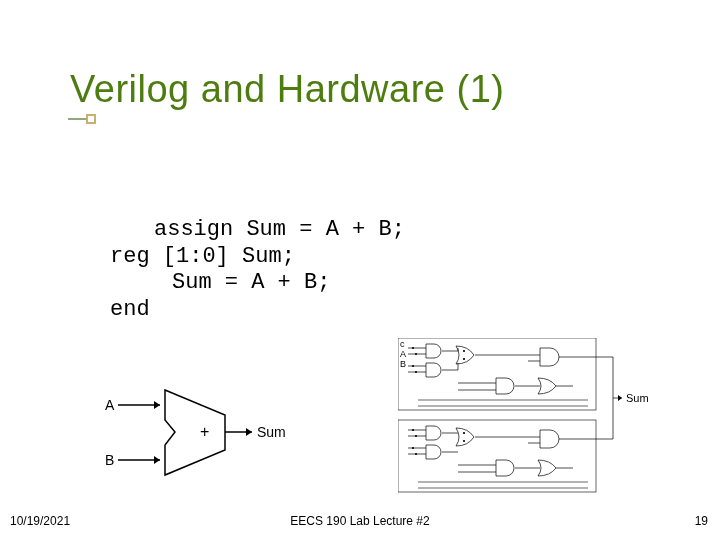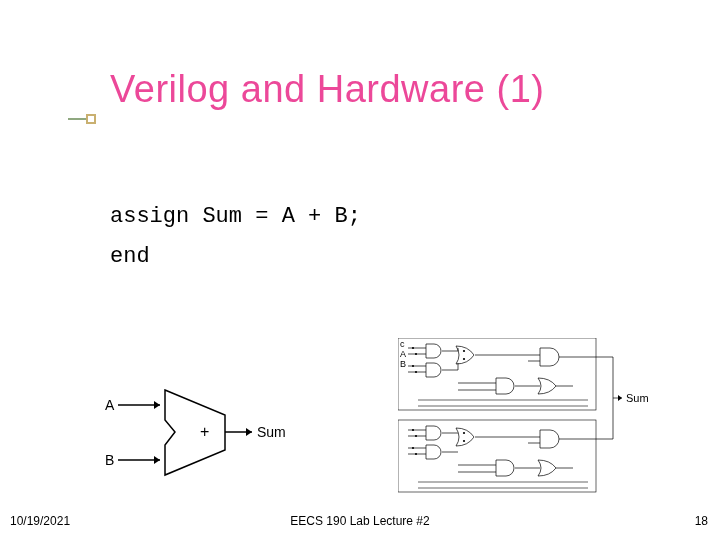--- a/index.html
+++ b/index.html
@@ -29,33 +29,32 @@
     right: -6px;
     top: -4px;
     width: 10px;
     height: 10px;
     background: #fff;
     border: 2px solid #C9B070;
     border-radius: 0;
   }
   .title {
     font-size: 38px;
-    color: #ec4899;
-    margin-left: 40px;
+    color: #4d7c0f;
     letter-spacing: 0.5px;
   }
   .code-block {
     position: absolute;
     left: 110px;
     font-family: "Courier New", monospace;
     font-size: 22px;
     color: #000;
     line-height: 1.2;
   }
-  .code-line1 { top: 204px; }
+  .code-line1 { top: 217px; margin-left: 44px; }
   .code-block2 { top: 244px; }
   .code-indent { padding-left: 62px; }
   .footer {
     position: absolute;
     bottom: 12px;
     left: 0;
     right: 0;
     font-size: 12px;
     color: #000;
   }
@@ -85,20 +84,22 @@
 <div class="title-wrap">
   <div class="title-bullet">
     <span class="dot"></span>
   </div>
   <div class="title">Verilog and Hardware (1)</div>
 </div>
 
 <div class="code-block code-line1">assign Sum = A + B;</div>
 
 <div class="code-block code-block2">
+  <div>reg [1:0]   Sum;</div>
+  <div class="code-indent">Sum = A + B;</div>
   <div>end</div>
 </div>
 
 <div class="adder-block">
   <svg width="190" height="95" viewBox="0 0 190 95">
 
     <path d="M 65 5 L 125 30 L 125 65 L 65 90 L 65 60 L 75 47 L 65 35 Z" fill="none" stroke="#000" stroke-width="1.5"></path>
 
     <line x1="18" y1="20" x2="60" y2="20" stroke="#000" stroke-width="1.5"></line>
     <polygon points="60,20 54,16 54,24" fill="#000"></polygon>
@@ -202,14 +203,14 @@
     <line x1="215" y1="19" x2="215" y2="101" stroke="#000" stroke-width="0.7"></line>
     <line x1="215" y1="60" x2="224" y2="60" stroke="#000" stroke-width="0.7"></line>
     <polygon points="224,60 220,57 220,63" fill="#000"></polygon>
     <text x="228" y="64" font-family="Arial" font-size="11">Sum</text>
   </svg>
 </div>
 
 <div class="footer">
   <span class="footer-date">10/19/2021</span>
   <span class="footer-center">EECS 190 Lab Lecture #2</span>
-  <span class="footer-page">18</span>
+  <span class="footer-page">19</span>
 </div>
 
 </body></html>

